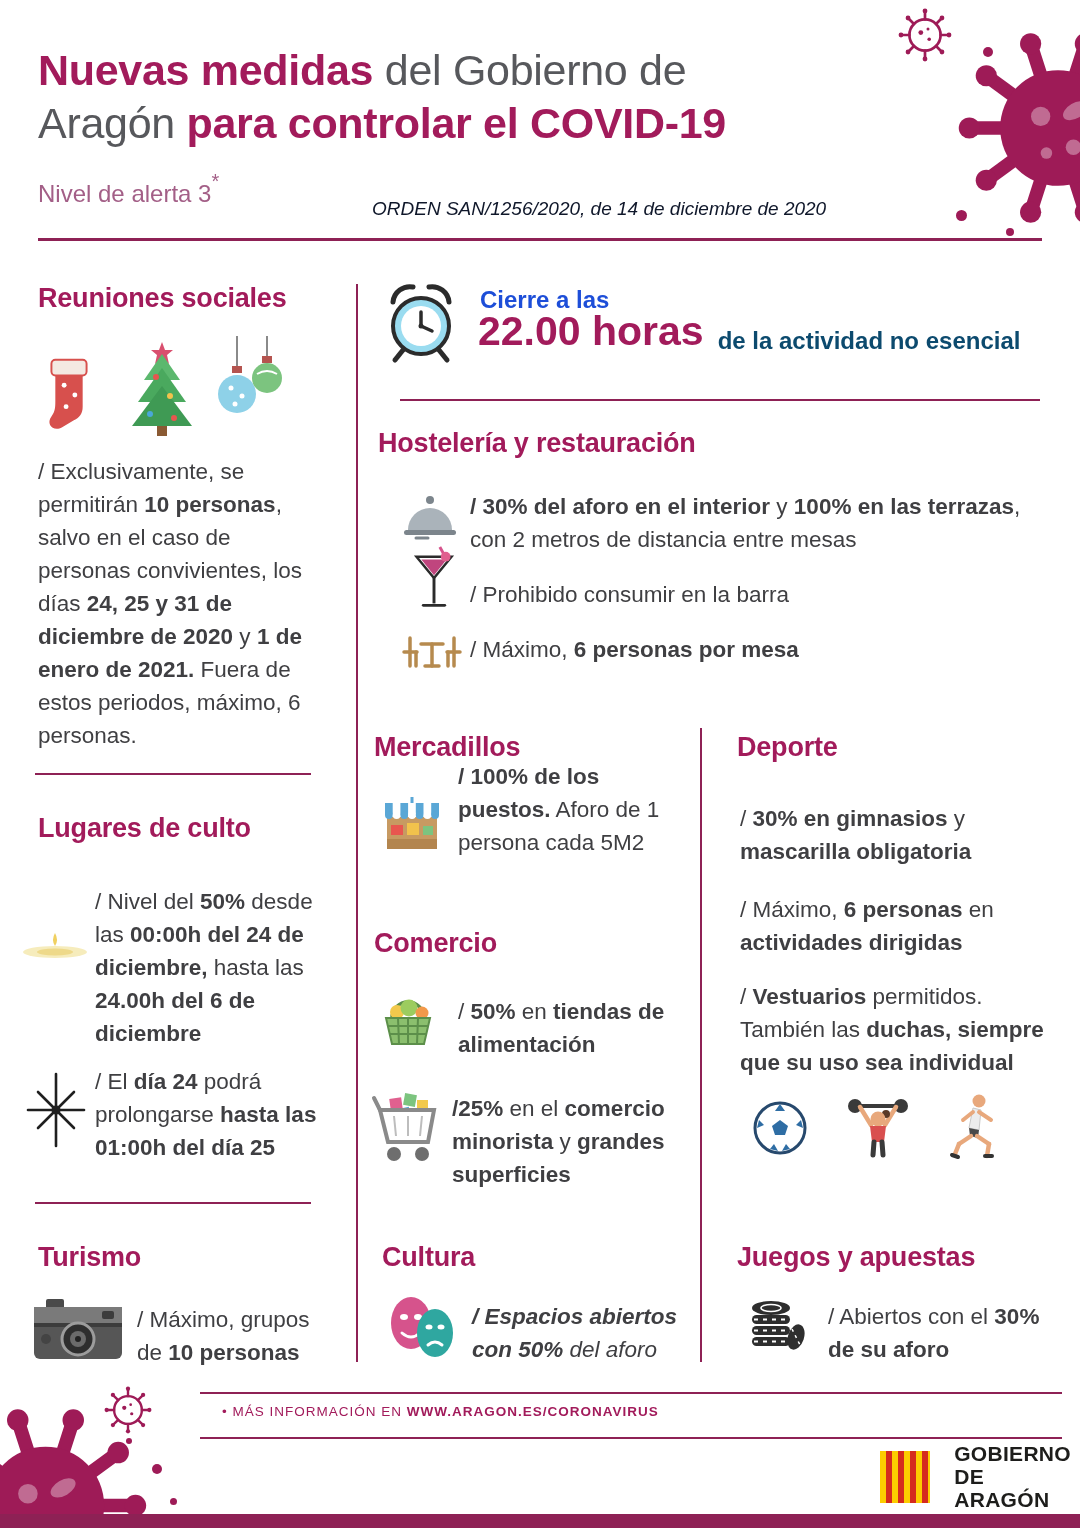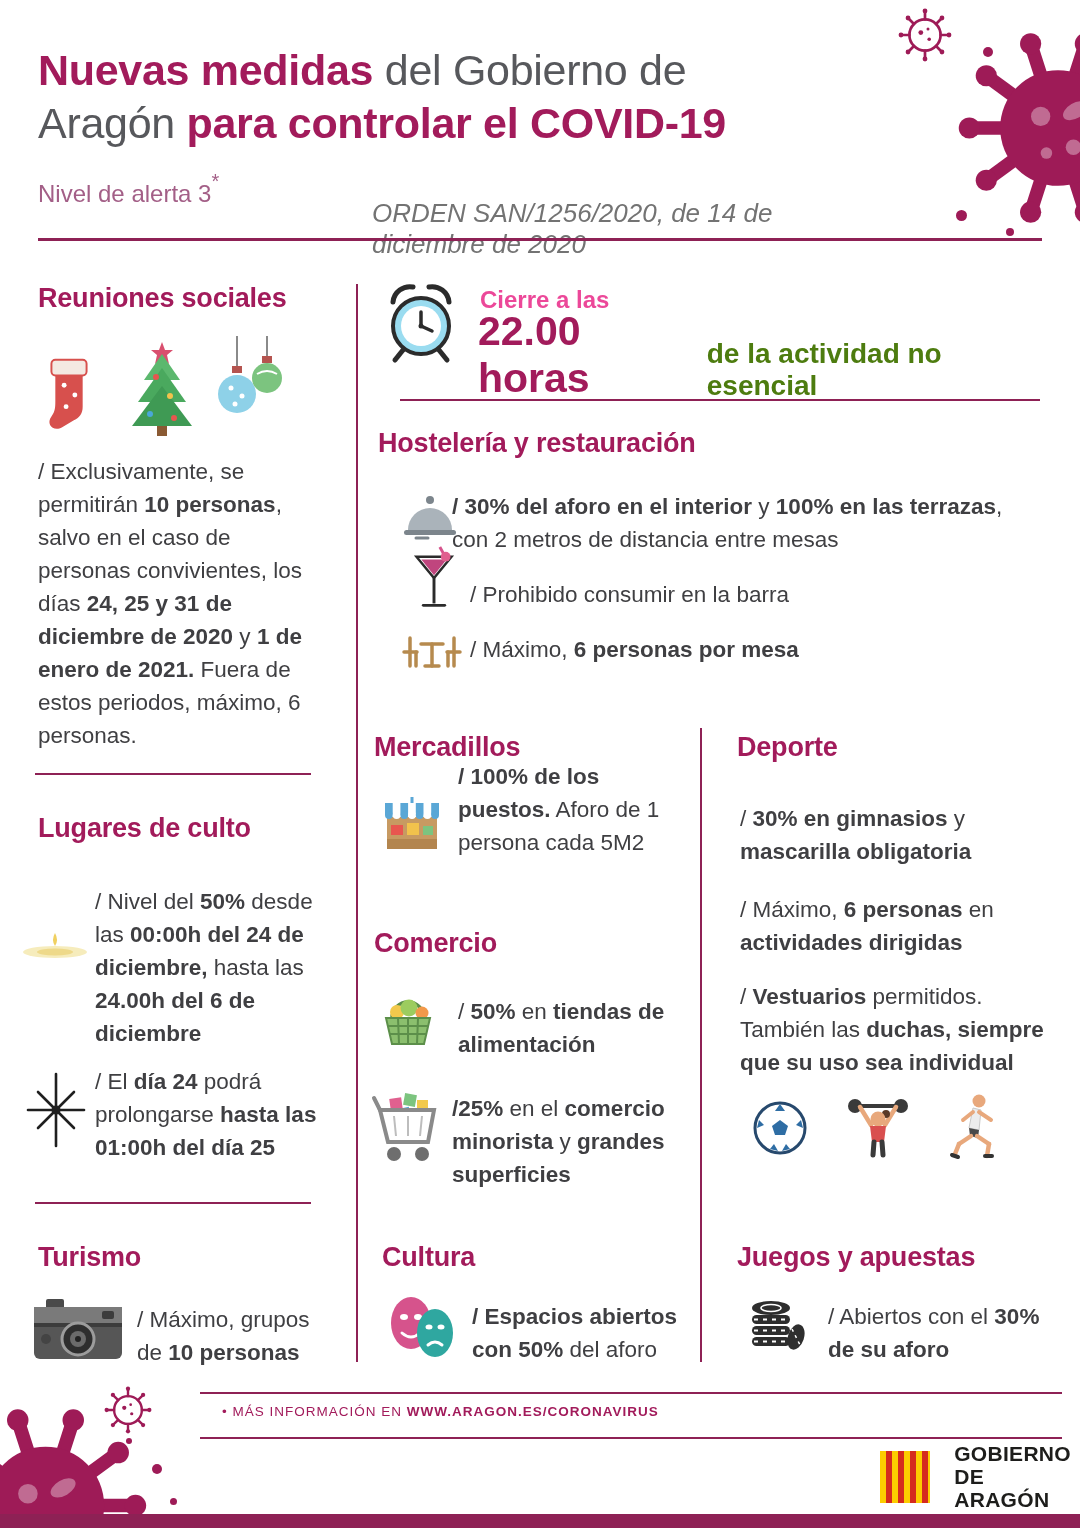--- a/index.html
+++ b/index.html
@@ -9,30 +9,30 @@
     overflow:hidden; font-family:"Liberation Sans", sans-serif; color:#3f3f42;
   }
   .abs { position:absolute; }
   .rule { background:#8e2155; }
   .dot { position:absolute; border-radius:50%; background:#9e1b57; }
 
   .h-title { font-size:43px; line-height:53px; font-weight:400; color:#57585c; letter-spacing:-0.3px; }
   .h-title .accent { color:#a21b5b; font-weight:700; }
   .alert { font-size:24px; color:#a35f87; }
   .alert-sup { font-size:20px; color:#a35f87; vertical-align:14px; }
-  .order { font-size:26px; font-style:italic; color:#737373; }
+  .order { font-size:19px; font-style:italic; color:#0f172a; }
 
   .sec-title { font-size:27px; font-weight:700; color:#a21b5b; letter-spacing:-0.2px; }
   .body-text { font-size:22.5px; line-height:33px; color:#3f3f42; }
   .b { font-weight:700; }
 
-  .close-label { font-size:24px; font-weight:700; color:#ec4899; }
+  .close-label { font-size:24px; font-weight:700; color:#1d4ed8; }
   .close-row { display:flex; align-items:baseline; gap:14px; }
   .close-time { font-size:41px; font-weight:700; color:#a21b5b; }
-  .close-detail { font-size:28px; font-weight:700; color:#4d7c0f; }
+  .close-detail { font-size:24px; font-weight:700; color:#0c4a6e; }
 
   .footer-info { font-size:13.5px; letter-spacing:1px; color:#a21b5b; }
   .logo { display:flex; align-items:center; gap:24px; }
   .logo-flag {
     width:52px; height:52px;
     background:repeating-linear-gradient(90deg,#fccd00 0 6px,#d52b1e 6px 12px);
   }
   .logo-text { font-size:21px; font-weight:700; color:#1d1d1b; line-height:23px; letter-spacing:0.3px; }
 </style>
 </head>
@@ -221,21 +221,21 @@
   <div class="abs rule" style="left:400px; top:399px; width:640px; height:2px;"></div>
 
   <h2 class="abs sec-title" style="left:378px; top:428px;">Hostelería y restauración</h2>
 
   <svg class="abs" style="left:402px; top:492px; width:56px; height:50px;" viewBox="0 0 56 50">
     <circle cx="28" cy="8" r="4" fill="#7c858c"></circle>
     <path d="M6 38 a22 22 0 0 1 44 0 z" fill="#aab3ba"></path>
     <rect x="2" y="38" width="52" height="5" rx="2.5" fill="#7c858c"></rect>
     <path d="M14 46 h12" stroke="#7c858c" stroke-width="3" stroke-linecap="round"></path>
   </svg>
-  <div class="abs body-text" style="left:452px; top:490px; width:566px;"><span class="b">/ </span><span class="b">30% del aforo en el interior</span><span> y </span><span class="b">100% en las terrazas</span><span>, con 2 metros de distancia entre mesas</span></div>
+  <div class="abs body-text" style="left:470px; top:490px; width:566px;"><span class="b">/ </span><span class="b">30% del aforo en el interior</span><span> y </span><span class="b">100% en las terrazas</span><span>, con 2 metros de distancia entre mesas</span></div>
 
   <svg class="abs" style="left:412px; top:545px; width:44px; height:74px;" viewBox="0 0 44 76">
     <line x1="28" y1="2" x2="34" y2="13" stroke="#d6538c" stroke-width="3"></line>
     <polygon points="4,12 40,12 22,34" fill="#fff" stroke="#2b2b2b" stroke-width="2.5"></polygon>
     <polygon points="9,15 35,15 22,31" fill="#c0457e"></polygon>
     <circle cx="34" cy="12" r="5" fill="#e0608f"></circle>
     <line x1="22" y1="34" x2="22" y2="60" stroke="#2b2b2b" stroke-width="3"></line>
     <line x1="11" y1="62" x2="33" y2="62" stroke="#2b2b2b" stroke-width="3" stroke-linecap="round"></line>
   </svg>
   <div class="abs body-text" style="left:470px; top:578px; width:520px;"><span>/ Prohibido consumir en la barra</span></div>
@@ -311,21 +311,21 @@
   <svg class="abs" style="left:385px; top:1293px; width:74px; height:68px;" viewBox="0 0 74 68">
     <ellipse cx="26" cy="30" rx="20" ry="26" fill="#d6538c"></ellipse>
     <ellipse cx="19" cy="24" rx="4" ry="3" fill="#fff"></ellipse>
     <ellipse cx="33" cy="24" rx="4" ry="3" fill="#fff"></ellipse>
     <path d="M17 40 Q26 48 35 40" stroke="#fff" stroke-width="3" fill="none" stroke-linecap="round"></path>
     <ellipse cx="50" cy="40" rx="18" ry="24" fill="#2fa7a0"></ellipse>
     <ellipse cx="44" cy="34" rx="3.5" ry="2.5" fill="#fff"></ellipse>
     <ellipse cx="56" cy="34" rx="3.5" ry="2.5" fill="#fff"></ellipse>
     <path d="M43 52 Q50 46 57 52" stroke="#fff" stroke-width="3" fill="none" stroke-linecap="round"></path>
   </svg>
-  <div class="abs body-text" style="left:472px; top:1300px; width:220px;"><span class="b">/ </span><span class="b">Espacios abiertos con 50%</span><span> del aforo</span></div>
+  <div class="abs body-text" style="left:472px; top:1300px; width:220px;font-style:italic;"><span class="b">/ </span><span class="b">Espacios abiertos con 50%</span><span> del aforo</span></div>
 
   <h2 class="abs sec-title" style="left:737px; top:732px;">Deporte</h2>
   <div class="abs body-text" style="left:740px; top:802px; width:298px;"><span>/ </span><span class="b">30% en gimnasios</span><span> y </span><span class="b">mascarilla obligatoria</span></div>
   <div class="abs body-text" style="left:740px; top:893px; width:298px;"><span>/ Máximo, </span><span class="b">6 personas</span><span> en </span><span class="b">actividades dirigidas</span></div>
   <div class="abs body-text" style="left:740px; top:980px; width:308px;"><span>/ </span><span class="b">Vestuarios</span><span> permitidos. También las </span><span class="b">duchas, siempre que su uso sea individual</span></div>
 
   <svg class="abs" style="left:752px; top:1100px; width:56px; height:56px;" viewBox="0 0 56 56">
     <circle cx="28" cy="28" r="25" fill="#fff" stroke="#27496d" stroke-width="3"></circle>
     <polygon points="28,20 36,26 33,35 23,35 20,26" fill="#2e6da4"></polygon>
     <polygon points="28,4 33,11 23,11" fill="#2e6da4"></polygon>

